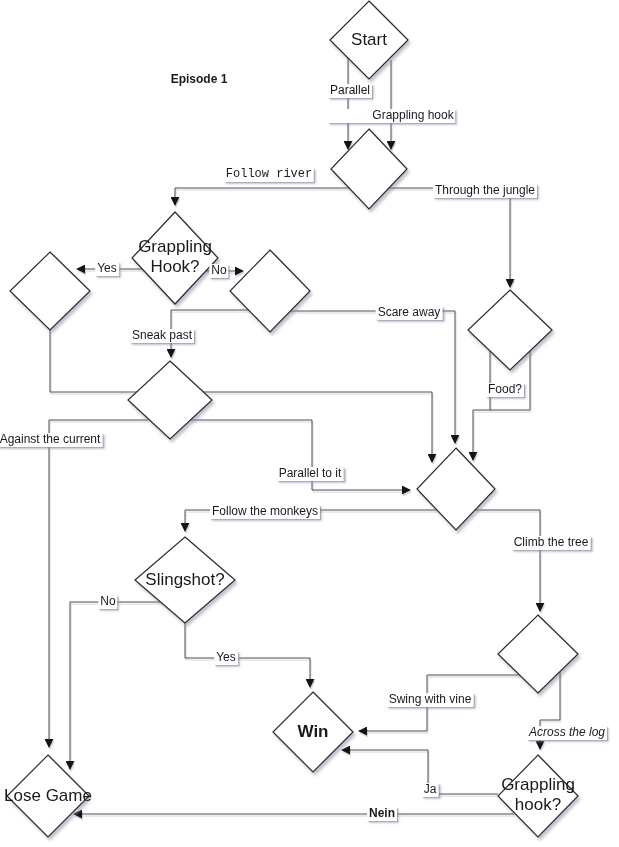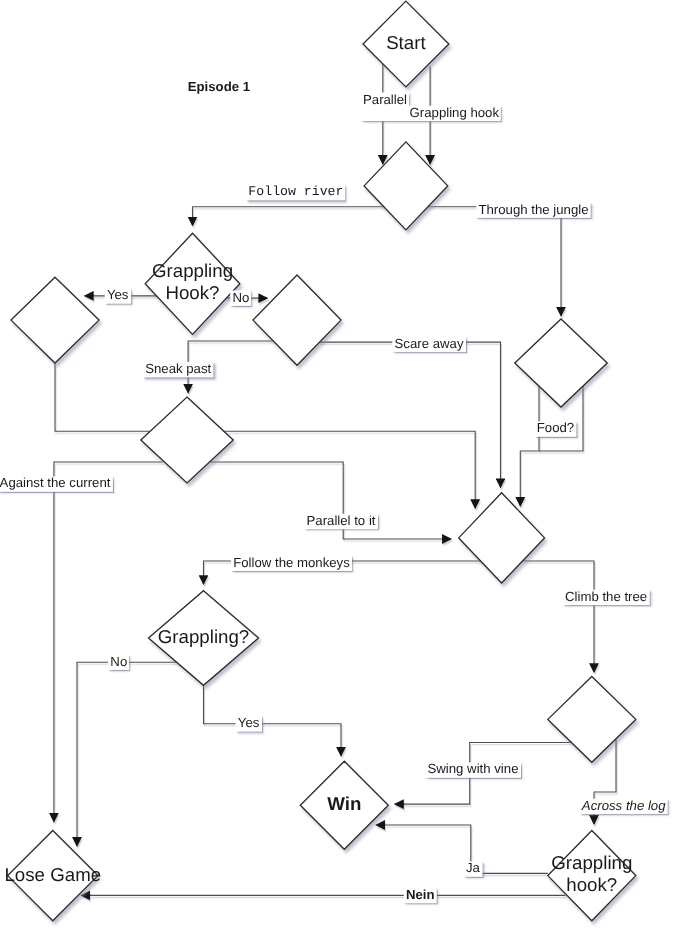--- a/index.html
+++ b/index.html
@@ -112,34 +112,34 @@
       <path d="M538,755 L578,796 L538,837 L498,796 Z"></path>
       <path d="M48,755 L89,796 L48,837 L7,796 Z"></path>
     </g>
   </svg>
 
   <div class="title" style="left:199px;top:79px;">Episode 1</div>
 
   <div class="nlabel" style="left:369px;top:40px;">Start</div>
   <div class="nlabel" style="left:175px;top:257px;">Grappling
 Hook?</div>
-  <div class="nlabel" style="left:185px;top:580px;">Grappling?</div>
+  <div class="nlabel" style="left:185px;top:580px;">Slingshot?</div>
   <div class="nlabel bold" style="left:313px;top:732px;">Win</div>
   <div class="nlabel" style="left:48px;top:796px;">Lose Game</div>
   <div class="nlabel" style="left:538px;top:795px;">Grappling
 hook?</div>
 
   <div class="elabel" style="left:350px;top:91px;">Parallel</div>
-  <div class="elabel" style="left:392px;top:103px;padding-left:44px;">Grappling hook</div>
+  <div class="elabel" style="left:392px;top:116px;padding-left:44px;">Grappling hook</div>
   <div class="elabel" style="left:269px;top:175px;font-family:Liberation Mono, monospace;">Follow river</div>
   <div class="elabel" style="left:485px;top:191px;">Through the jungle</div>
   <div class="elabel" style="left:107px;top:269px;">Yes</div>
   <div class="elabel" style="left:219px;top:271px;">No</div>
   <div class="elabel" style="left:162px;top:336px;">Sneak past</div>
-  <div class="elabel" style="left:390px;top:313px;">Scare away</div>
+  <div class="elabel" style="left:409px;top:313px;">Scare away</div>
   <div class="elabel" style="left:505px;top:390px;">Food?</div>
   <div class="elabel" style="left:50px;top:440px;">Against the current</div>
   <div class="elabel" style="left:310px;top:442px;margin-top:32px;">Parallel to it</div>
   <div class="elabel" style="left:265px;top:512px;">Follow the monkeys</div>
   <div class="elabel" style="left:551px;top:543px;">Climb the tree</div>
   <div class="elabel" style="left:108px;top:602px;">No</div>
   <div class="elabel" style="left:226px;top:658px;">Yes</div>
   <div class="elabel" style="left:430px;top:700px;">Swing with vine</div>
   <div class="elabel" style="left:567px;top:733px;font-style:italic;">Across the log</div>
   <div class="elabel" style="left:430px;top:790px;">Ja</div>

